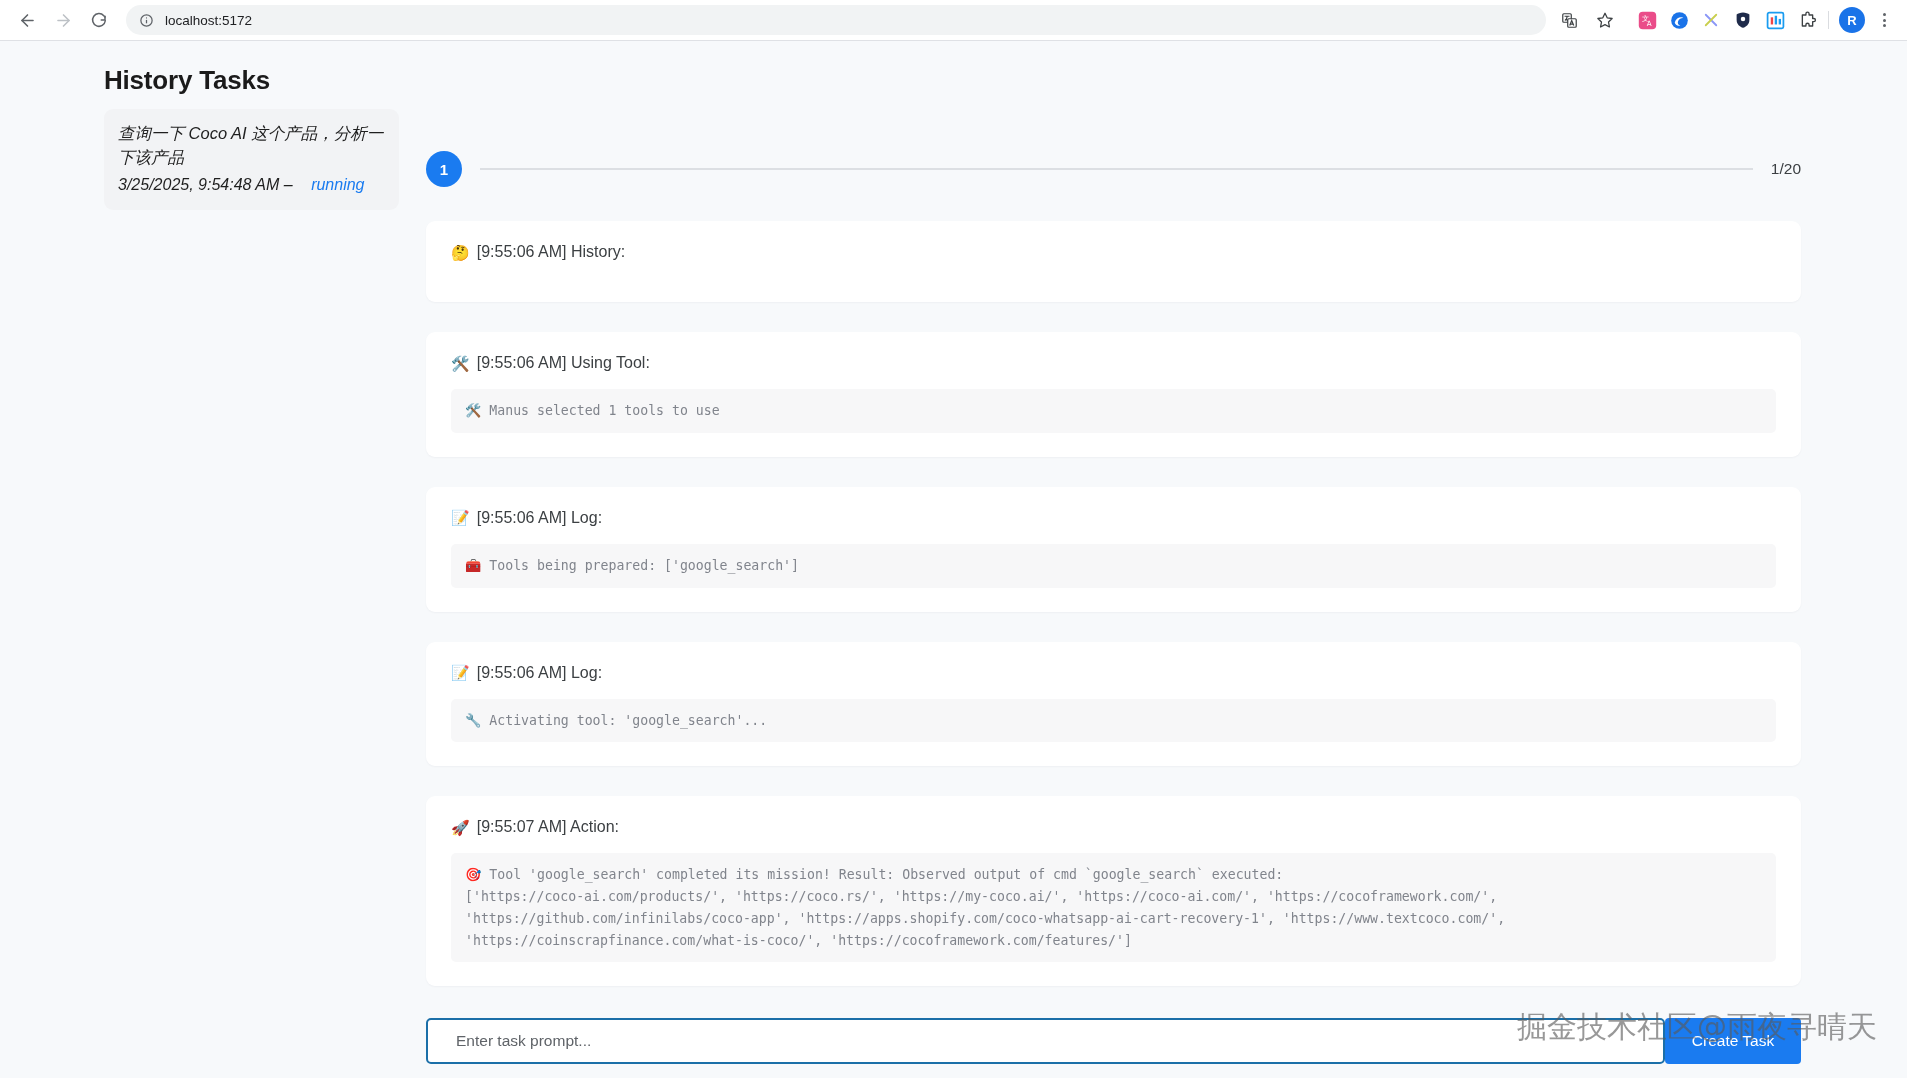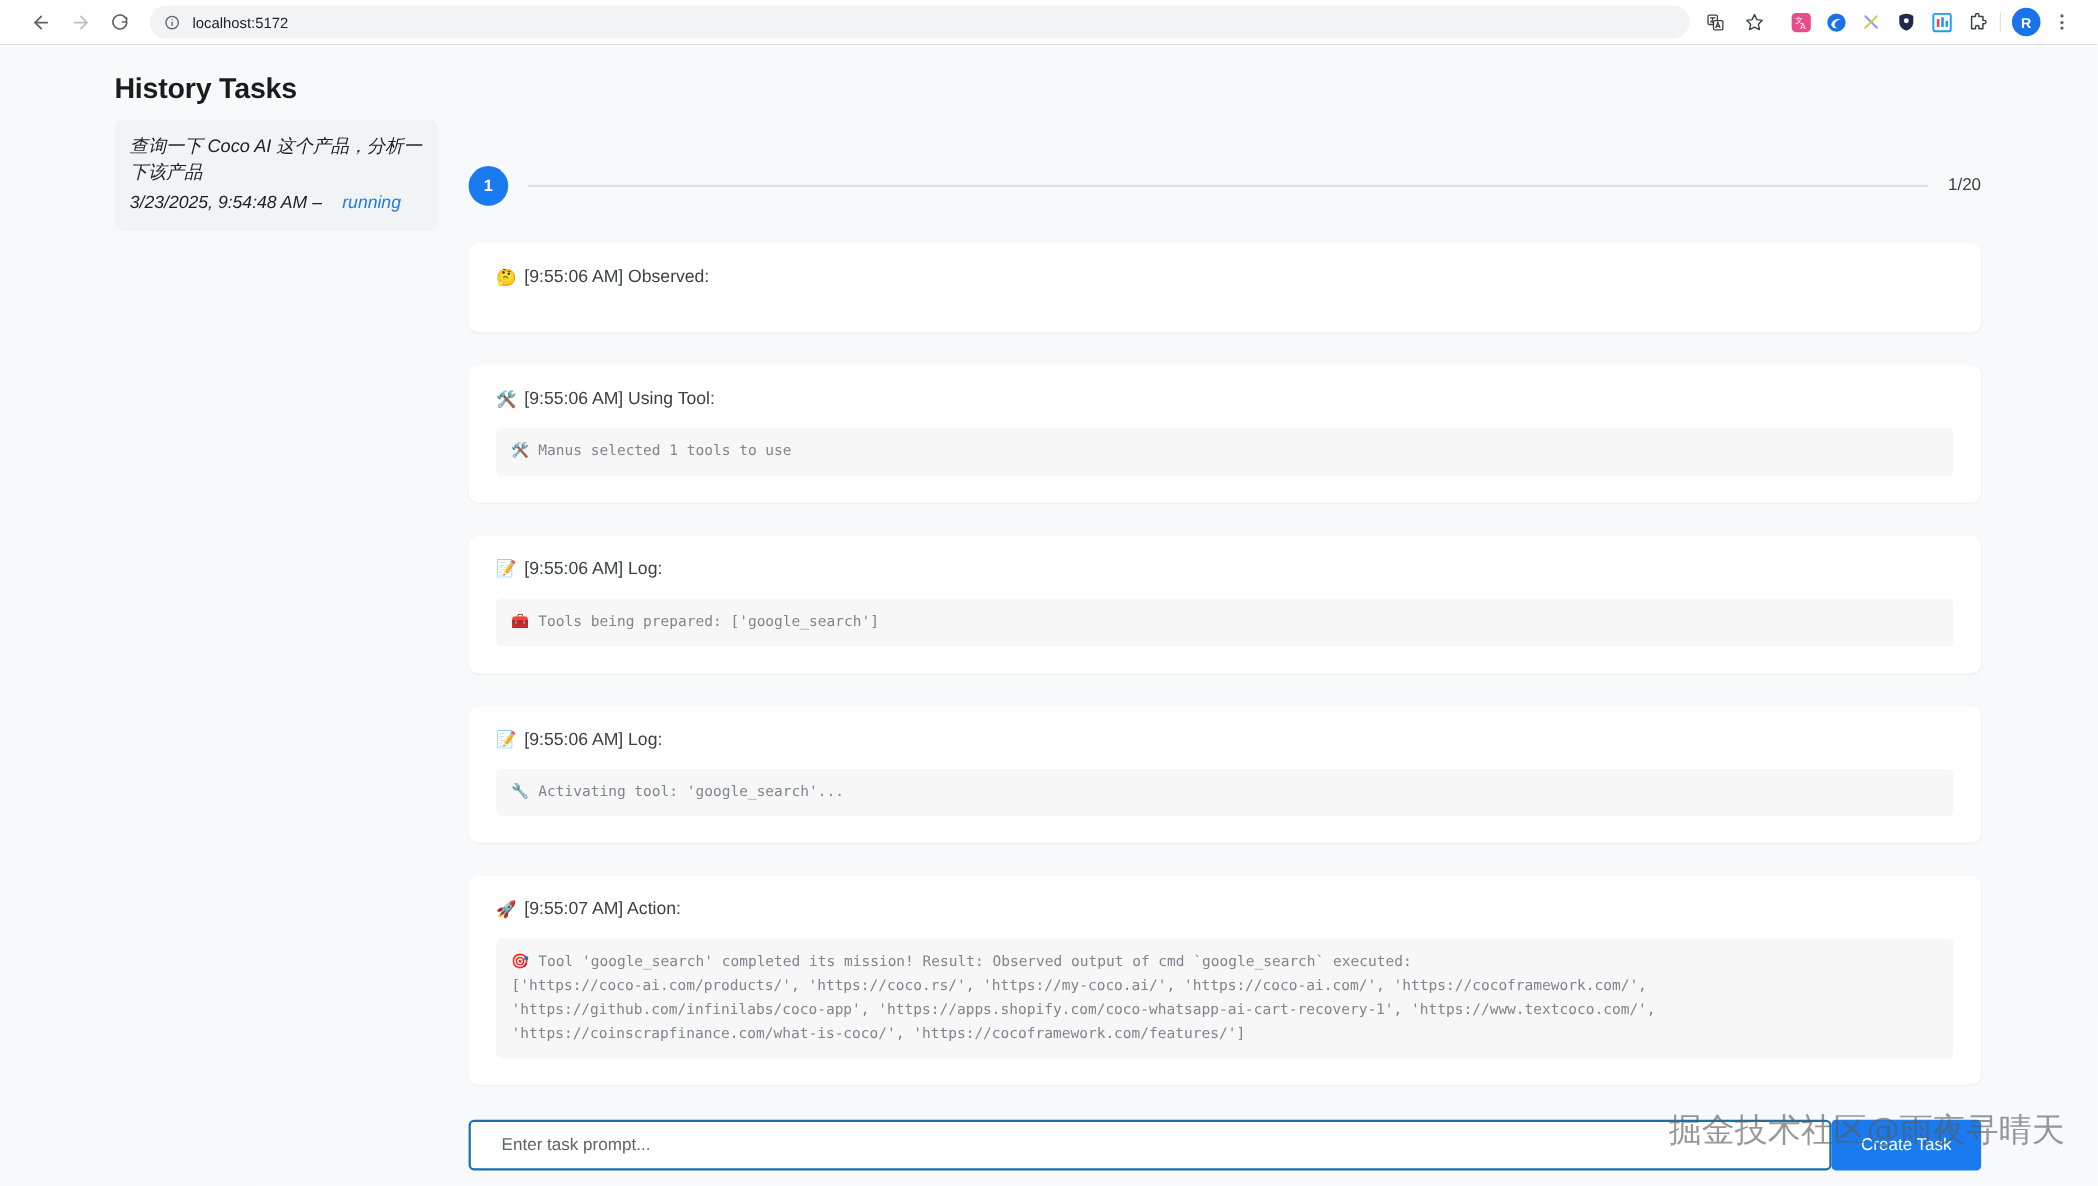--- a/index.html
+++ b/index.html
@@ -11,21 +11,21 @@
     background: #ffffff;
   }
 
   
   .browser-chrome {
     height: 41px;
     background: #ffffff;
     border-bottom: 1px solid #dfe1e5;
     display: flex;
     align-items: center;
-    padding: 0 20px;
+    padding: 0 10px;
     gap: 2px;
   }
   .nav-btn {
     width: 34px; height: 34px;
     display: flex; align-items: center; justify-content: center;
     border-radius: 50%;
     color: #5f6368;
     flex: 0 0 auto;
   }
   .nav-btn svg { display: block; }
@@ -358,40 +358,40 @@
 </div>
 
 <div class="app">
 
   <div class="page-title">History Tasks</div>
 
   <div class="sidebar">
     <div class="task-card">
       <div class="task-title">查询一下 Coco AI 这个产品，分析一下该产品</div>
       <div class="task-meta">
-        <span>3/23/2025, 9:54:48 AM</span>
+        <span>3/25/2025, 9:54:48 AM</span>
         <span>–</span>
         <span class="task-status">running</span>
       </div>
     </div>
   </div>
 
   <div class="main">
 
     <div class="progress-row">
       <div class="step-badge">1</div>
       <div class="progress-track"></div>
       <div class="progress-count">1/20</div>
     </div>
 
     <div class="events" id="events-list">
         <div class="event-card">
           <div class="event-head">
             <span class="emo">🤔</span>
-            <span>[9:55:06 AM] Observed:</span>
+            <span>[9:55:06 AM] History:</span>
           </div>
         </div>
         <div class="event-card">
           <div class="event-head">
             <span class="emo">🛠️</span>
             <span>[9:55:06 AM] Using Tool:</span>
           </div>
           <div class="event-body">🛠️ Manus selected 1 tools to use</div>
         </div>
         <div class="event-card">

